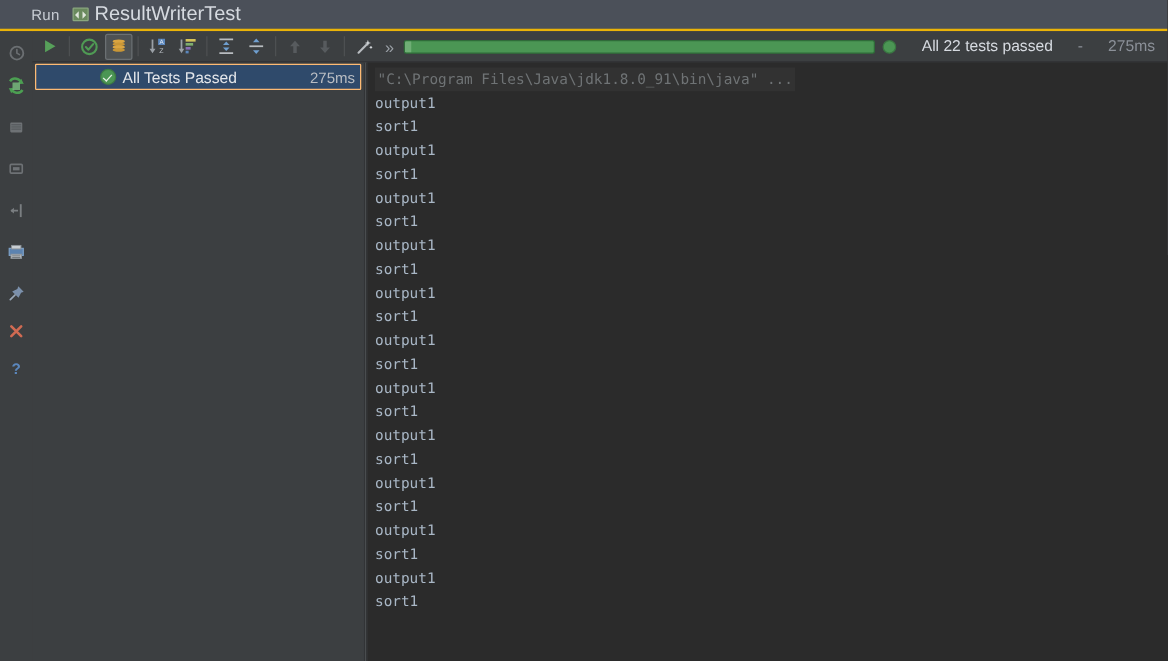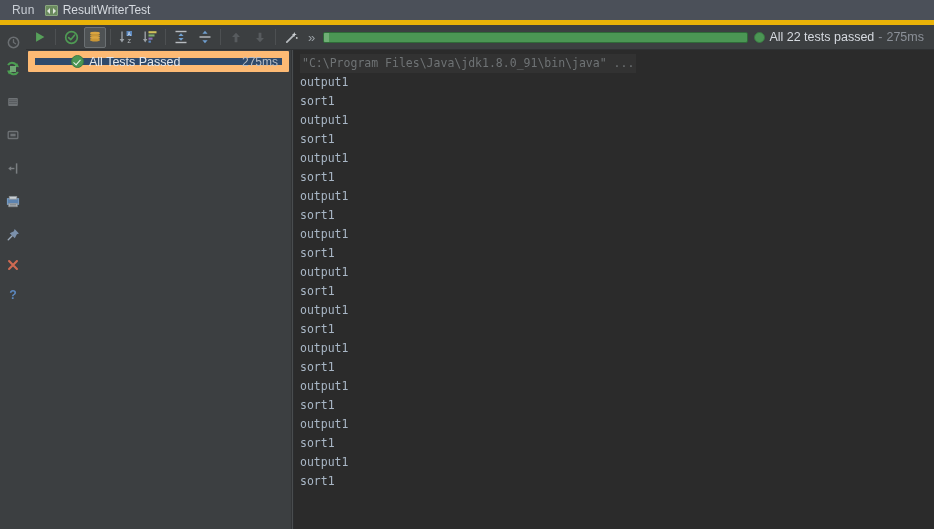--- a/index.html
+++ b/index.html
@@ -23,40 +23,40 @@
     background: #3c3f41;
     display: flex;
     flex-direction: column;
   }
 
   
   .titlebar {
     height: 25px;
     min-height: 25px;
     background: #4b5059;
-    border-bottom: 5px solid #eab308;
-    display: flex;
-    align-items: center;
-    padding-left: 12px;
+    border-bottom: 2px solid #eab308;
+    display: flex;
+    align-items: center;
+    padding-left: 25px;
     box-sizing: border-box;
   }
   .titlebar .tb-label {
     color: #c8cdd4;
     font-size: 12px;
     letter-spacing: .2px;
   }
   .titlebar .tb-tab {
     display: flex;
     align-items: center;
     gap: 5px;
     margin-left: 10px;
   }
   .titlebar .tb-tab-name {
     color: #d6dae0;
-    font-size: 12px;
+    font-size: 16px;
   }
   .icon-run-config {
     width: 13px; height: 11px;
     border: 1px solid #8aa87e;
     background: #6a8a5e;
     border-radius: 1px;
     position: relative;
     box-sizing: border-box;
     display:inline-block;
   }
@@ -165,21 +165,21 @@
   .progress::after {
     content: "";
     position: absolute;
     left: 0; top: 0; bottom: 0;
     width: 5px;
     background: #6fae75;
   }
   .status {
     display: flex;
     align-items: center;
-    gap: 4px;
+    gap: 20px;
     padding-right: 10px;
     white-space: nowrap;
   }
   .status-dot {
     width: 11px; height: 11px;
     border-radius: 50%;
     background: #4b9654;
     border: 1px solid #3a7742;
     box-sizing: border-box;
   }
@@ -195,25 +195,25 @@
   .tree-pane {
     width: 265px;
     min-width: 265px;
     background: #3c3f41;
     position: relative;
   }
   .tree-row {
     height: 21px;
     display: flex;
     align-items: center;
-    padding-left: 36px;
+    padding-left: 51px;
     padding-right: 4px;
     box-sizing: border-box;
     background: #2f4a6b;
-    border: 7px solid #fdba74;
+    border: 1px solid #fdba74;
     margin: 1px 2px 0 2px;
     border-radius: 1px;
   }
   .tree-row .lbl {
     color: #e3e6ea;
     font-size: 12.5px;
     margin-left: 5px;
     flex: 1;
   }
   .tree-row .dur {

